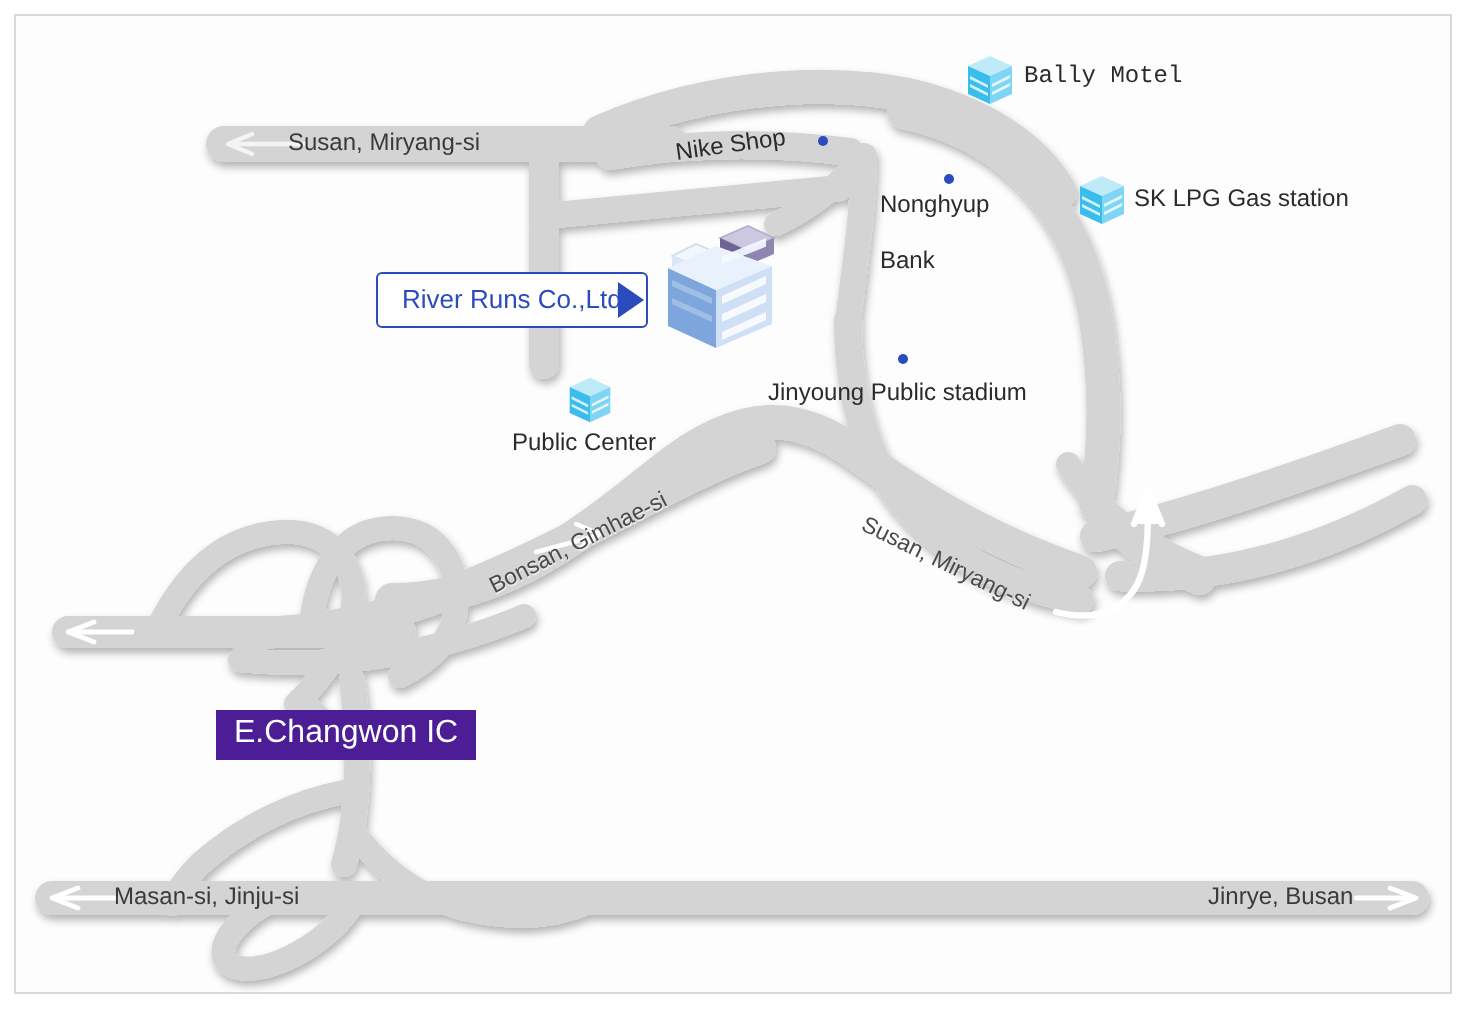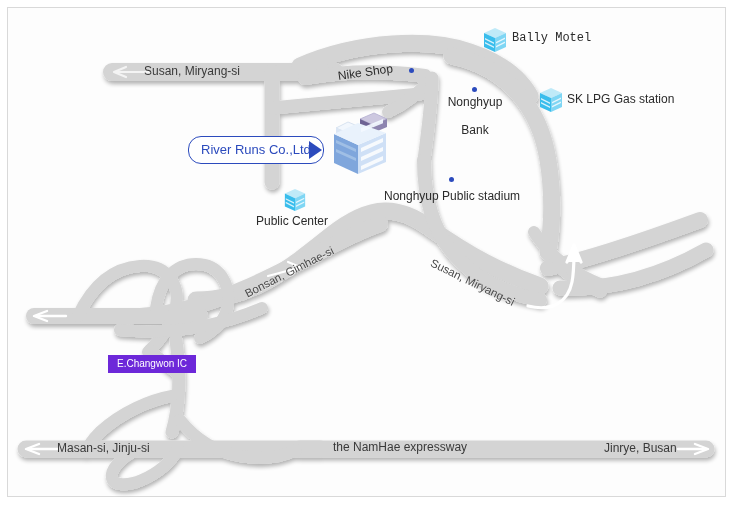--- a/index.html
+++ b/index.html
@@ -38,43 +38,43 @@
     height: 505px;
   }
   .map-label {
     position: absolute;
     color: #2b2b2b;
     font-size: 12px;
     line-height: 1.15;
     white-space: nowrap;
     font-family: "Liberation Sans", "DejaVu Sans", sans-serif;
   }
-  .map-label.centered { text-align: center; white-space: normal; }
+  .map-label.centered { text-align: left; white-space: normal; }
   .road-label {
     color: #4a4a4a;
     font-size: 11.5px;
     text-shadow: 0 1px 0 rgba(255,255,255,0.55);
   }
   .dir-label {
     color: #3a3a3a;
     font-size: 12px;
   }
   .ic-badge {
     position: absolute;
-    background: #6d28d9;
+    background: #4c1d95;
     color: #ffffff;
-    font-size: 10px;
+    font-size: 16px;
     padding: 3px 9px 4px 9px;
     white-space: nowrap;
     font-family: "Liberation Sans", "DejaVu Sans", sans-serif;
   }
   .callout {
     position: absolute;
     border: 1.6px solid #2c4bbd;
-    border-radius: 13px;
+    border-radius: 3px;
     background: #ffffff;
     color: #2c4bbd;
     font-size: 13px;
     padding: 5px 12px 6px 12px;
     white-space: nowrap;
     font-family: "Liberation Sans", "DejaVu Sans", sans-serif;
   }
   .callout-tail {
     position: absolute;
     width: 0; height: 0;
@@ -285,30 +285,29 @@
   <div class="map-label" style="left:256px; top:215px;">Public Center</div>
 
   <div class="poi-dot" style="left:409px; top:68px;"></div>
   <div class="map-label" style="left:338px; top:70px; transform:rotate(-8deg); transform-origin:left center;">Nike Shop</div>
 
   <div class="poi-dot" style="left:472px; top:87px;"></div>
   <div class="map-label centered" style="left:440px; top:96px; width:70px;">Nonghyup</div>
   <div class="map-label centered" style="left:440px; top:124px; width:70px;">Bank</div>
 
   <div class="poi-dot" style="left:449px; top:177px;"></div>
-  <div class="map-label" style="left:384px; top:190px;">Nonghyup Public stadium</div>
+  <div class="map-label" style="left:384px; top:190px;">Jinyoung Public stadium</div>
 
   <div class="map-label dir-label" style="left:144px; top:65px;">Susan, Miryang-si</div>
 
 
   <div class="map-label dir-label" style="left:57px; top:442px;">Masan-si, Jinju-si</div>
 
   <div class="map-label dir-label" style="left:604px; top:442px;">Jinrye, Busan</div>
 
-  <div class="map-label dir-label" style="left:333px; top:441px;">the NamHae expressway</div>
 
   <div class="map-label road-label" style="left:246px; top:288px; transform:rotate(-27deg); transform-origin:left center;">Bonsan, Gimhae-si</div>
 
   <div class="map-label road-label" style="left:431px; top:256px; transform:rotate(26deg); transform-origin:left center;">Susan, Miryang-si</div>
 
   <div class="ic-badge" style="left:108px; top:355px;">E.Changwon IC</div>
 
 </div>
 
 </body></html>

